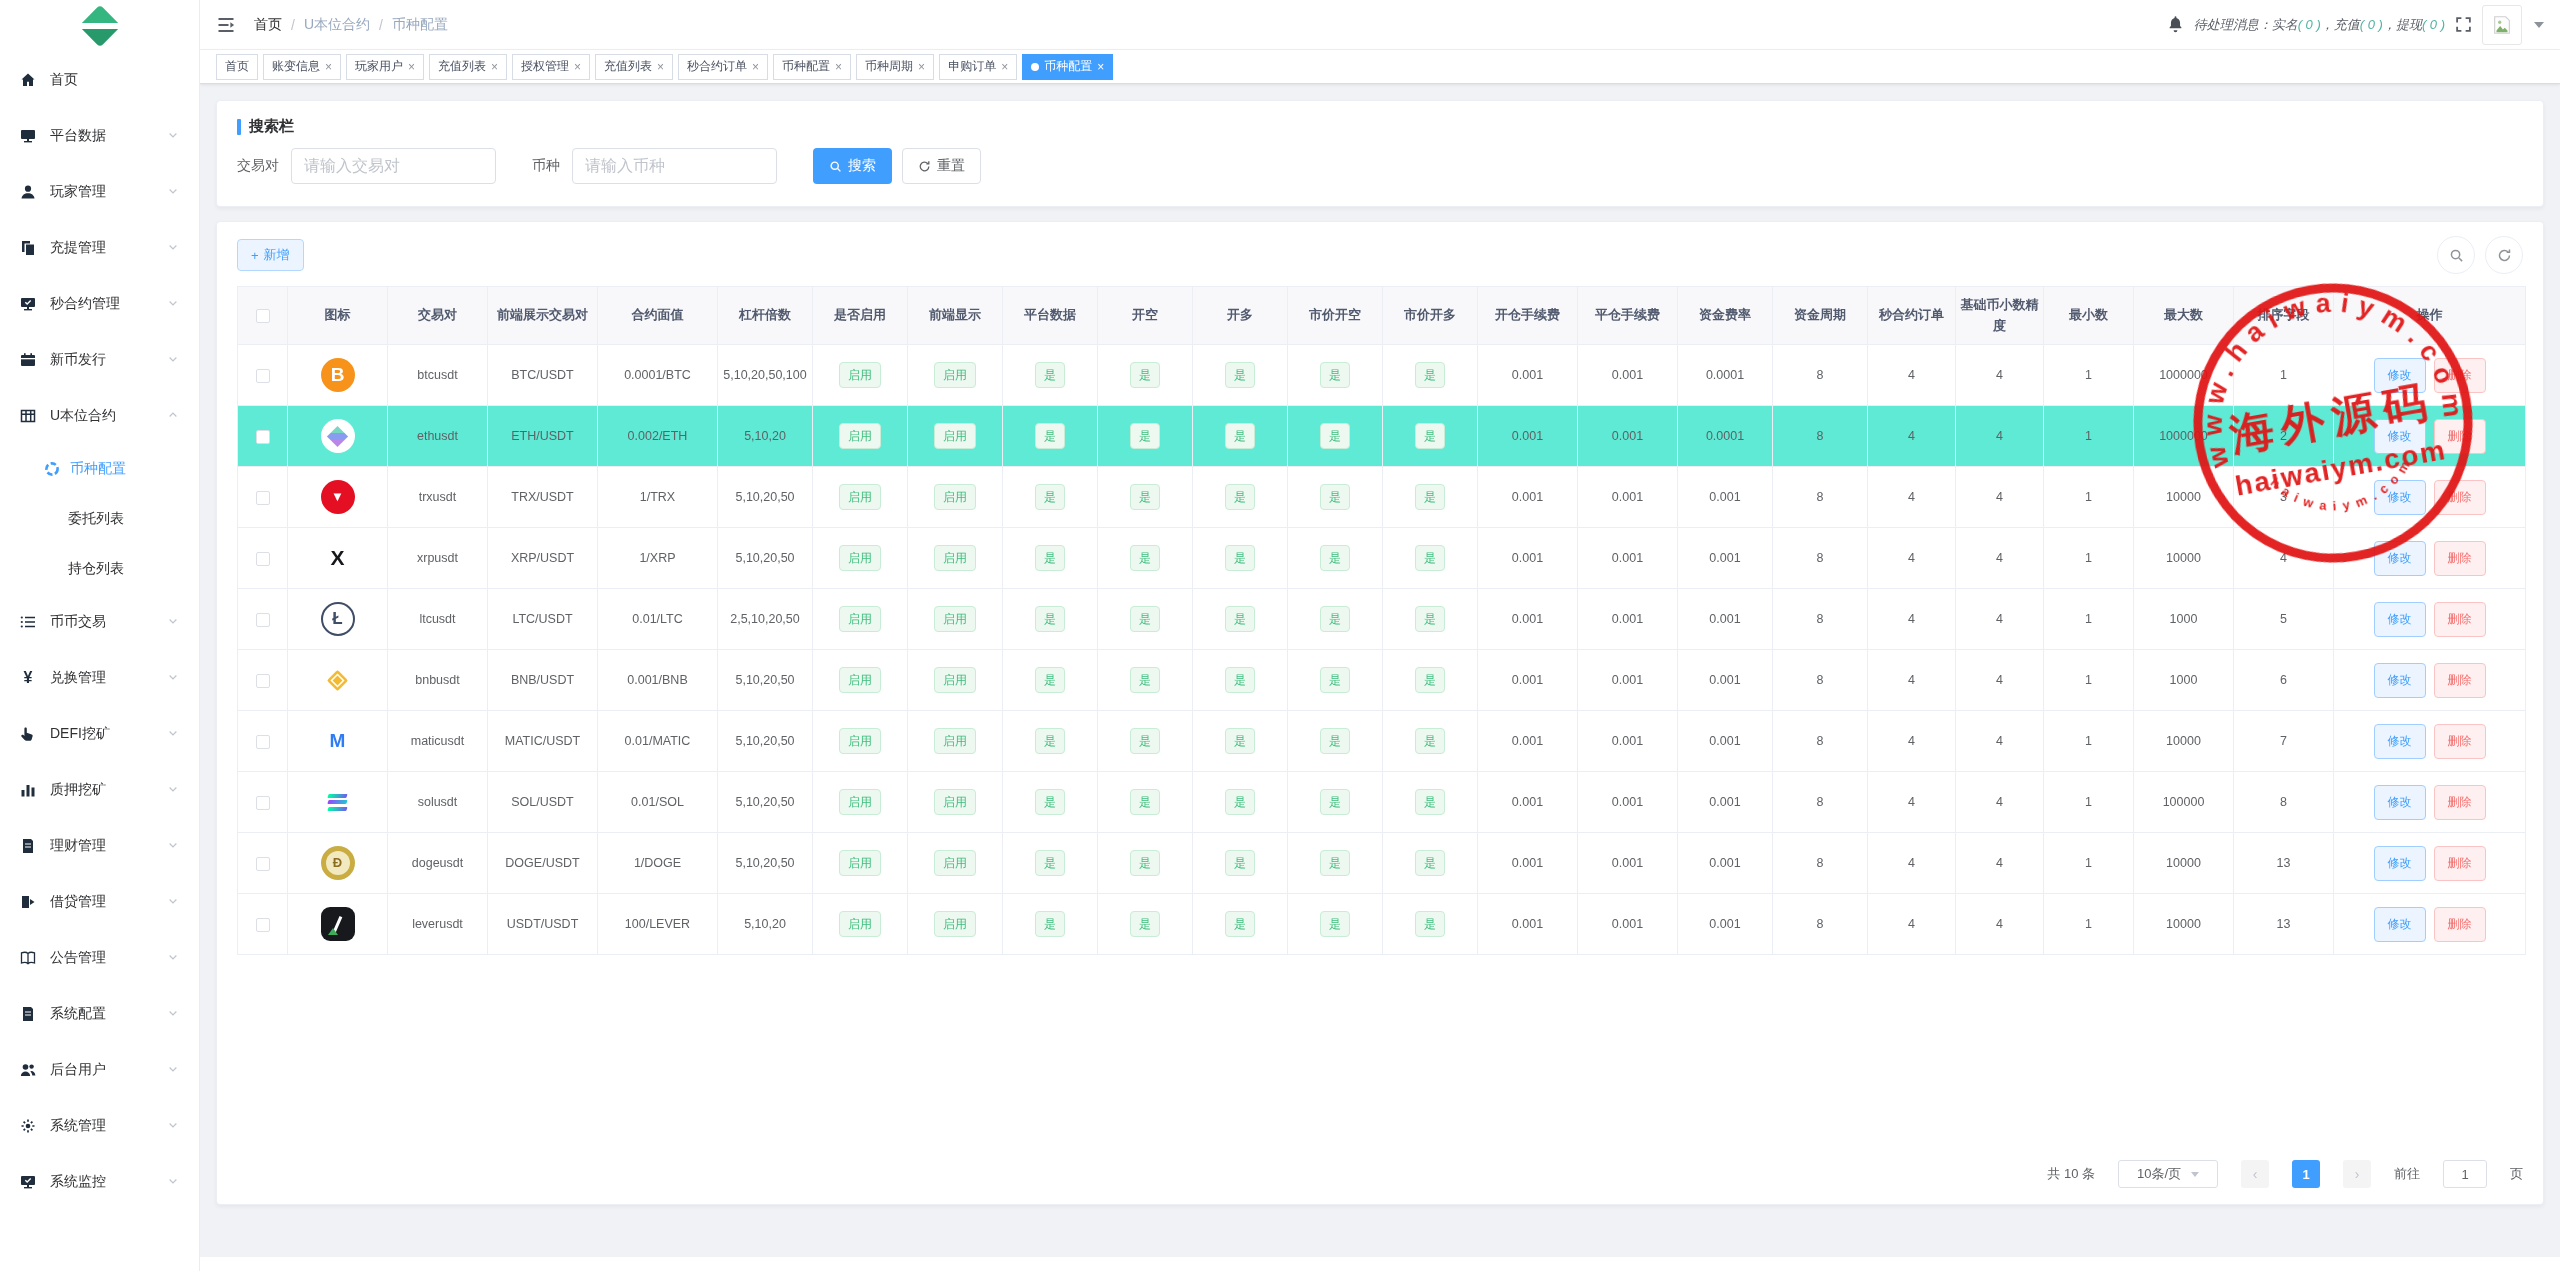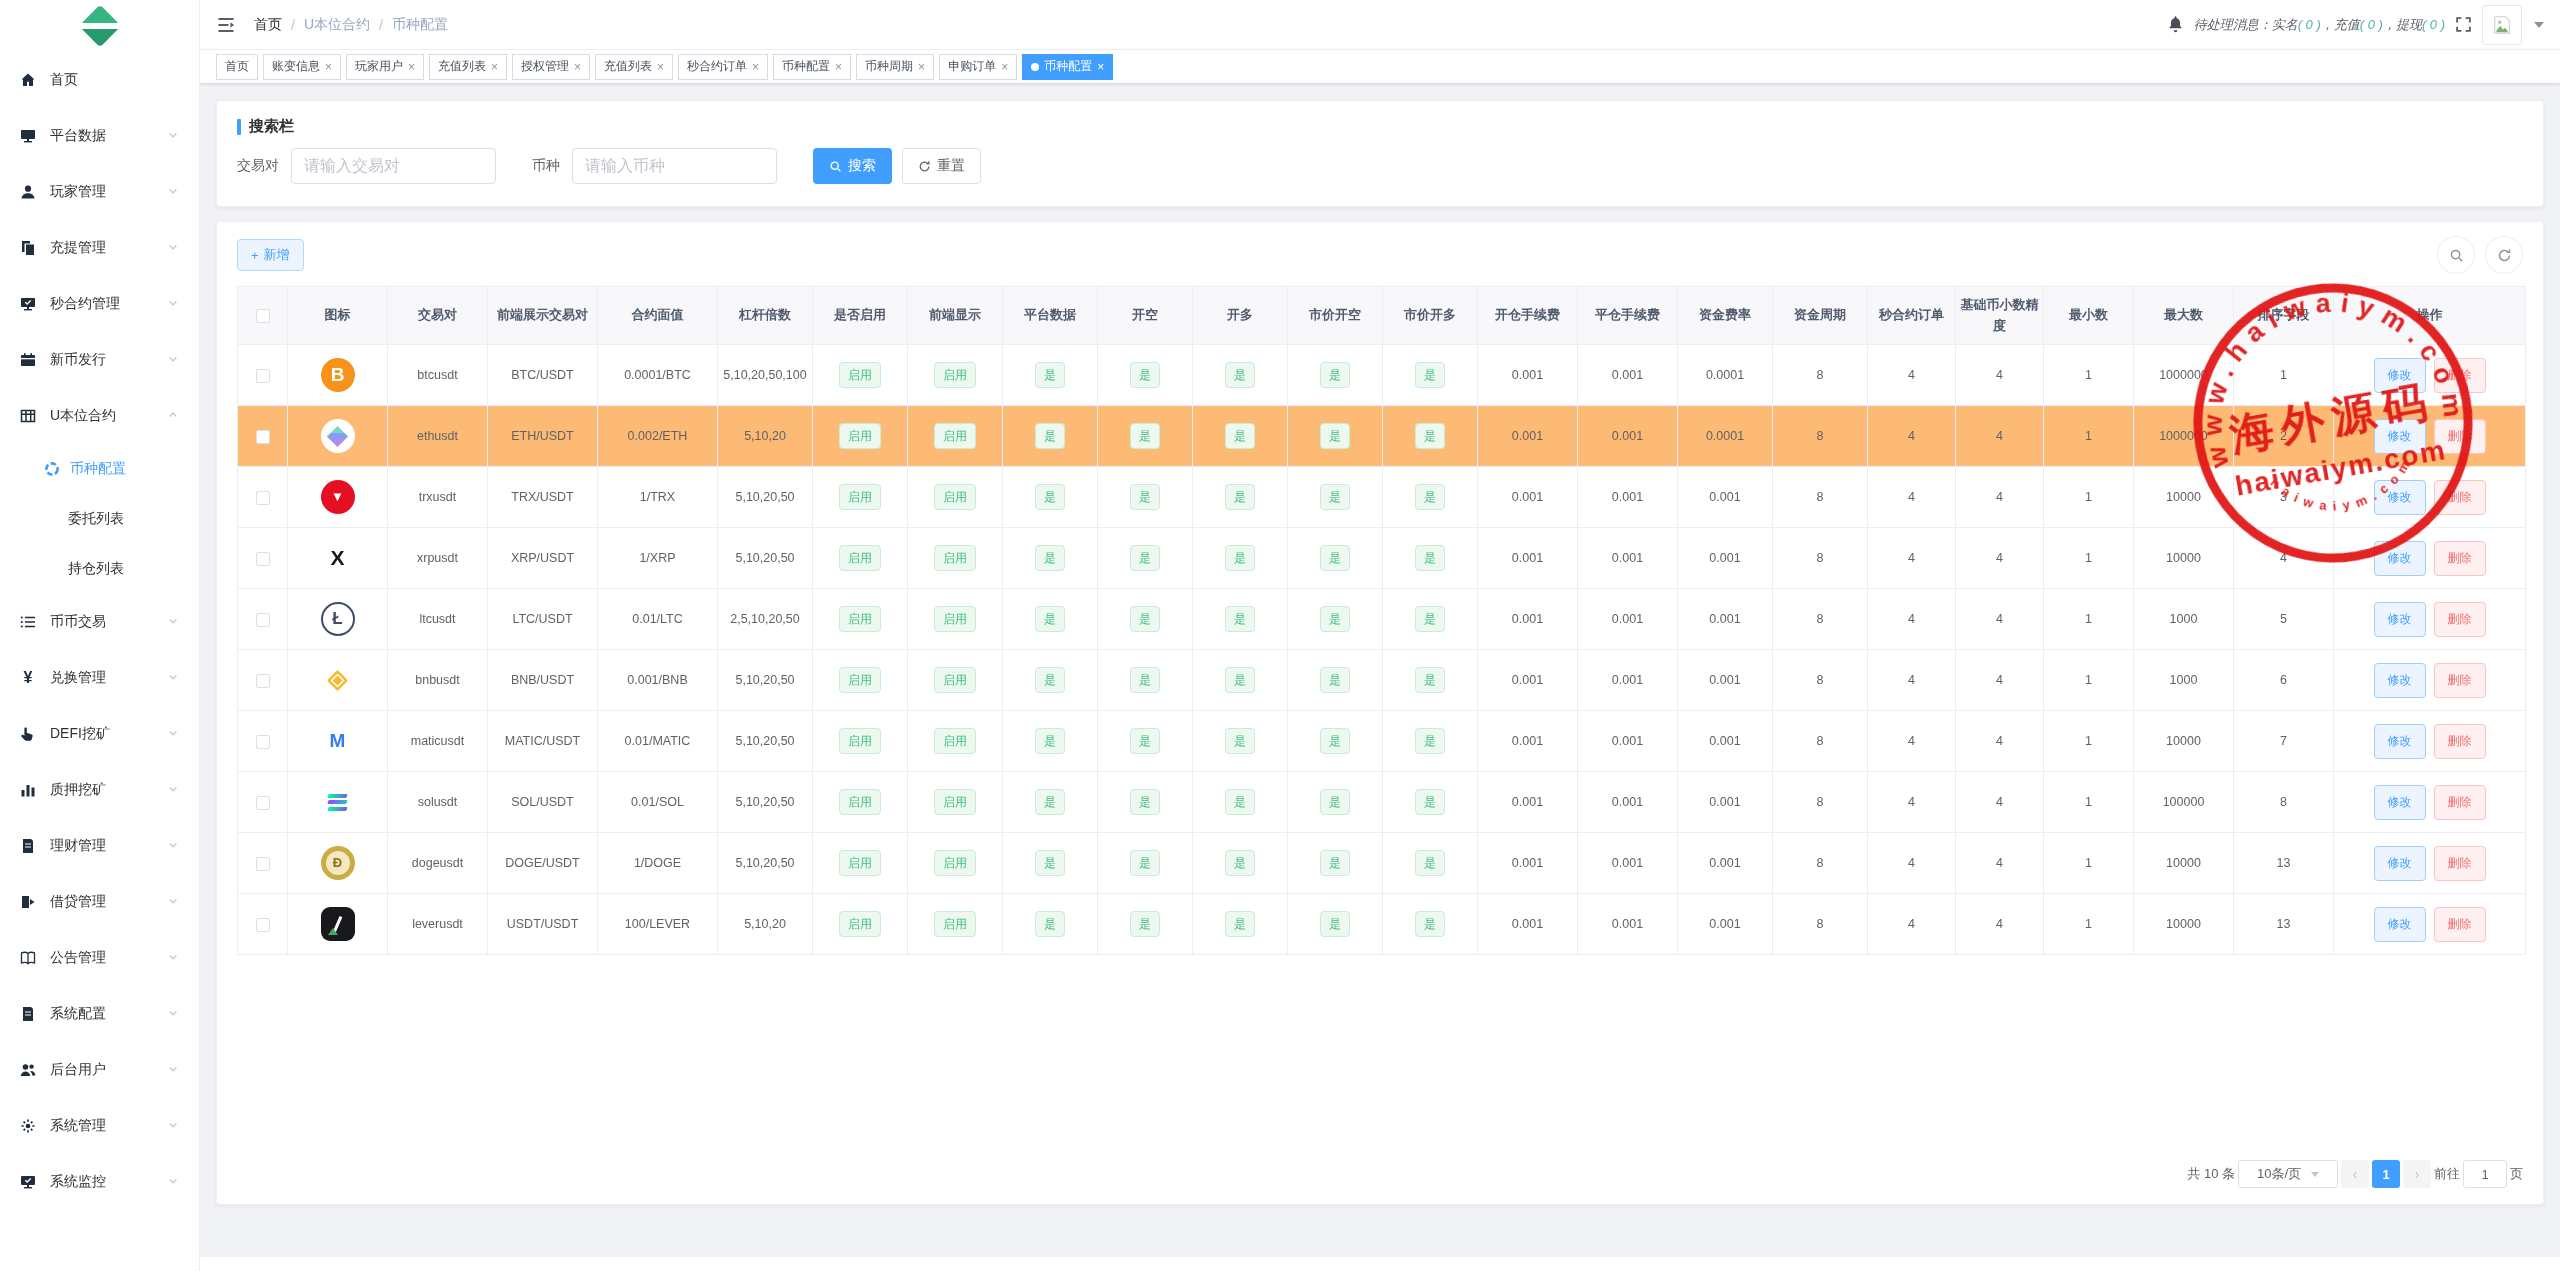--- a/index.html
+++ b/index.html
@@ -87,21 +87,21 @@
   .tool-circles { margin-left:auto; display:flex; gap:10px; }
   .circle-btn { width:38px; height:38px; border:1px solid #ebeef5; border-radius:50%;
     background:#fff; color:#909399; display:flex; align-items:center; justify-content:center; cursor:pointer; }
   .circle-btn svg { width:15px; height:15px; }
 
   table { width:100%; border-collapse:collapse; table-layout:fixed; font-size:12.5px; color:#606266; }
   th { background:#f8f8fa; color:#515a6e; font-weight:bold; font-size:13px; height:58px;
     border:1px solid #ebeef5; padding:6px 4px; line-height:1.6; text-align:center; word-break:break-all; }
   td { background:#fff; border:1px solid #ebeef5; height:61px; padding:6px 4px; text-align:center;
     line-height:1.6; word-break:break-all; }
-  tr.hover td { background:#fdba74; }
+  tr.hover td { background:#5eead4; }
   .checkbox { width:14px; height:14px; border:1px solid #dcdfe6; border-radius:2px;
     background:#fff; display:inline-block; vertical-align:middle; cursor:pointer; }
   .tag-green { display:inline-block; padding:6px 8px; min-width:28px; background:#edf9f0;
     border:1px solid #c9ecd6; color:#3dbd7c; border-radius:4px; font-size:12px; line-height:1; }
   .btn-edit { background:#ecf5ff; border:1px solid #a0cfff; color:#409eff; border-radius:4px;
     padding:8px 13px; font-size:12px; cursor:pointer; font-family:inherit; }
   .btn-del { background:#fef0f0; border:1px solid #fbc4c4; color:#f56c6c; border-radius:4px;
     padding:8px 13px; font-size:12px; cursor:pointer; font-family:inherit; margin-left:8px; }
 
   
@@ -126,21 +126,21 @@
   .doge-in { width:24px; height:24px; border-radius:50%; background:#f3e9c0; color:#8c6d1f;
     font-size:13px; display:flex; align-items:center; justify-content:center; }
   .c-lever { background:#17191d; border-radius:9px; overflow:hidden; }
   .lever-s { width:3px; height:17px; background:#fff; transform:rotate(24deg); }
   .lever-t { position:absolute; left:7px; bottom:6px; width:0; height:0;
     border-left:5px solid transparent; border-right:5px solid transparent;
     border-bottom:7px solid #3fae5a; }
 
   
   .pagination { position:absolute; right:20px; bottom:16px; display:flex; align-items:center;
-    gap:3px; font-size:13px; color:#606266; }
+    gap:23px; font-size:13px; color:#606266; }
   .page-select { width:100px; height:28px; border:1px solid #dcdfe6; border-radius:3px;
     display:flex; align-items:center; justify-content:center; gap:10px; color:#606266; cursor:pointer; }
   .sel-caret { width:0; height:0; border-left:4px solid transparent; border-right:4px solid transparent;
     border-top:5px solid #c0c4cc; }
   .page-btn { width:28px; height:28px; background:#f4f4f5; border-radius:3px; color:#c0c4cc;
     display:flex; align-items:center; justify-content:center; font-size:14px; cursor:pointer; }
   .page-num { width:28px; height:28px; background:#409eff; border-radius:3px; color:#fff;
     display:flex; align-items:center; justify-content:center; font-weight:bold; cursor:pointer; }
   .goto-input { width:44px; height:28px; border:1px solid #dcdfe6; border-radius:3px;
     text-align:center; font-size:13px; color:#606266; outline:none; font-family:inherit; }

